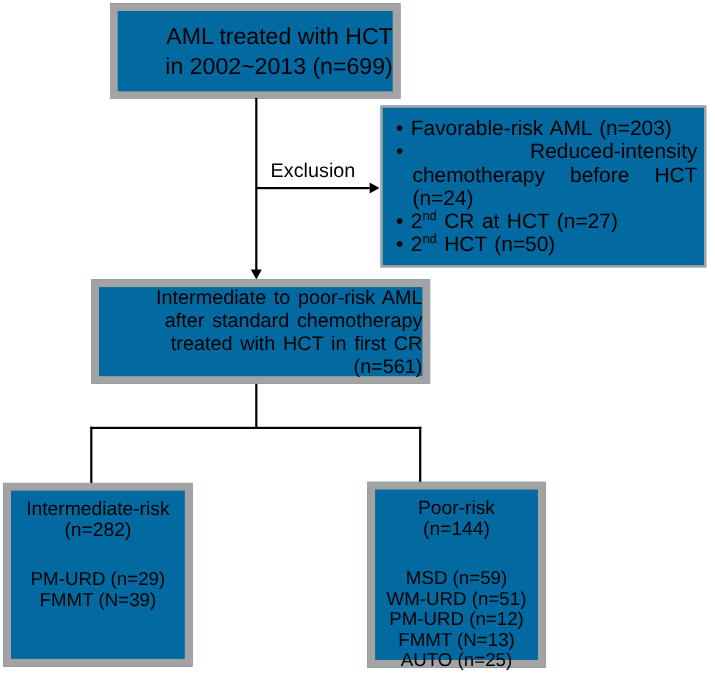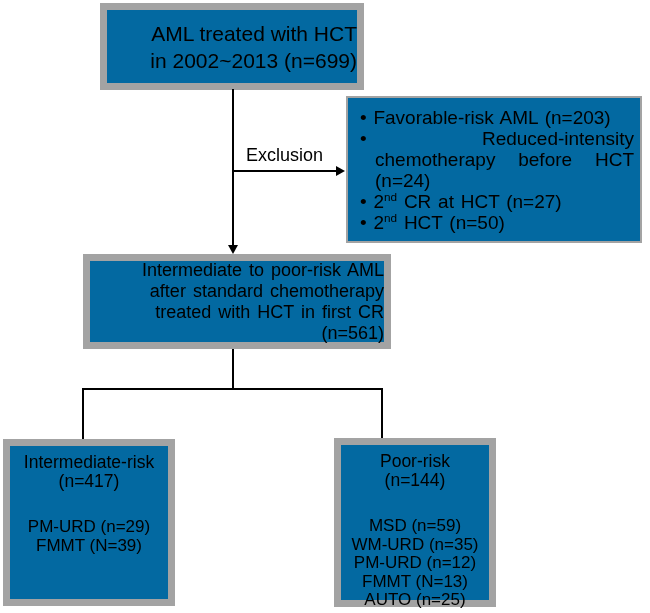--- a/index.html
+++ b/index.html
@@ -113,37 +113,37 @@
     </div>
 
   <div class="vline" style="left:232px; top:349px; height:40px"></div>
   <div class="hline" style="left:82px; top:388px; width:301px"></div>
   <div class="vline" style="left:82px; top:388px; height:52px"></div>
   <div class="vline" style="left:381px; top:388px; height:51px"></div>
 
   <div class="box side-box left-box">
     <div class="side-title">
         <div>Intermediate-risk</div>
-        <div>(n=417)</div>
+        <div>(n=282)</div>
       </div>
     <div class="side-spacer"></div>
     <div class="side-items">
         <div>PM-URD (n=29)</div>
         <div>FMMT (N=39)</div>
       </div>
   </div>
 
   <div class="box side-box right-box">
     <div class="side-title">
         <div>Poor-risk</div>
         <div>(n=144)</div>
       </div>
     <div class="side-spacer"></div>
     <div class="side-items">
         <div>MSD (n=59)</div>
-        <div>WM-URD (n=35)</div>
+        <div>WM-URD (n=51)</div>
         <div>PM-URD (n=12)</div>
         <div>FMMT (N=13)</div>
         <div>AUTO (n=25)</div>
       </div>
   </div>
 
 </div>
 
 </body></html>

